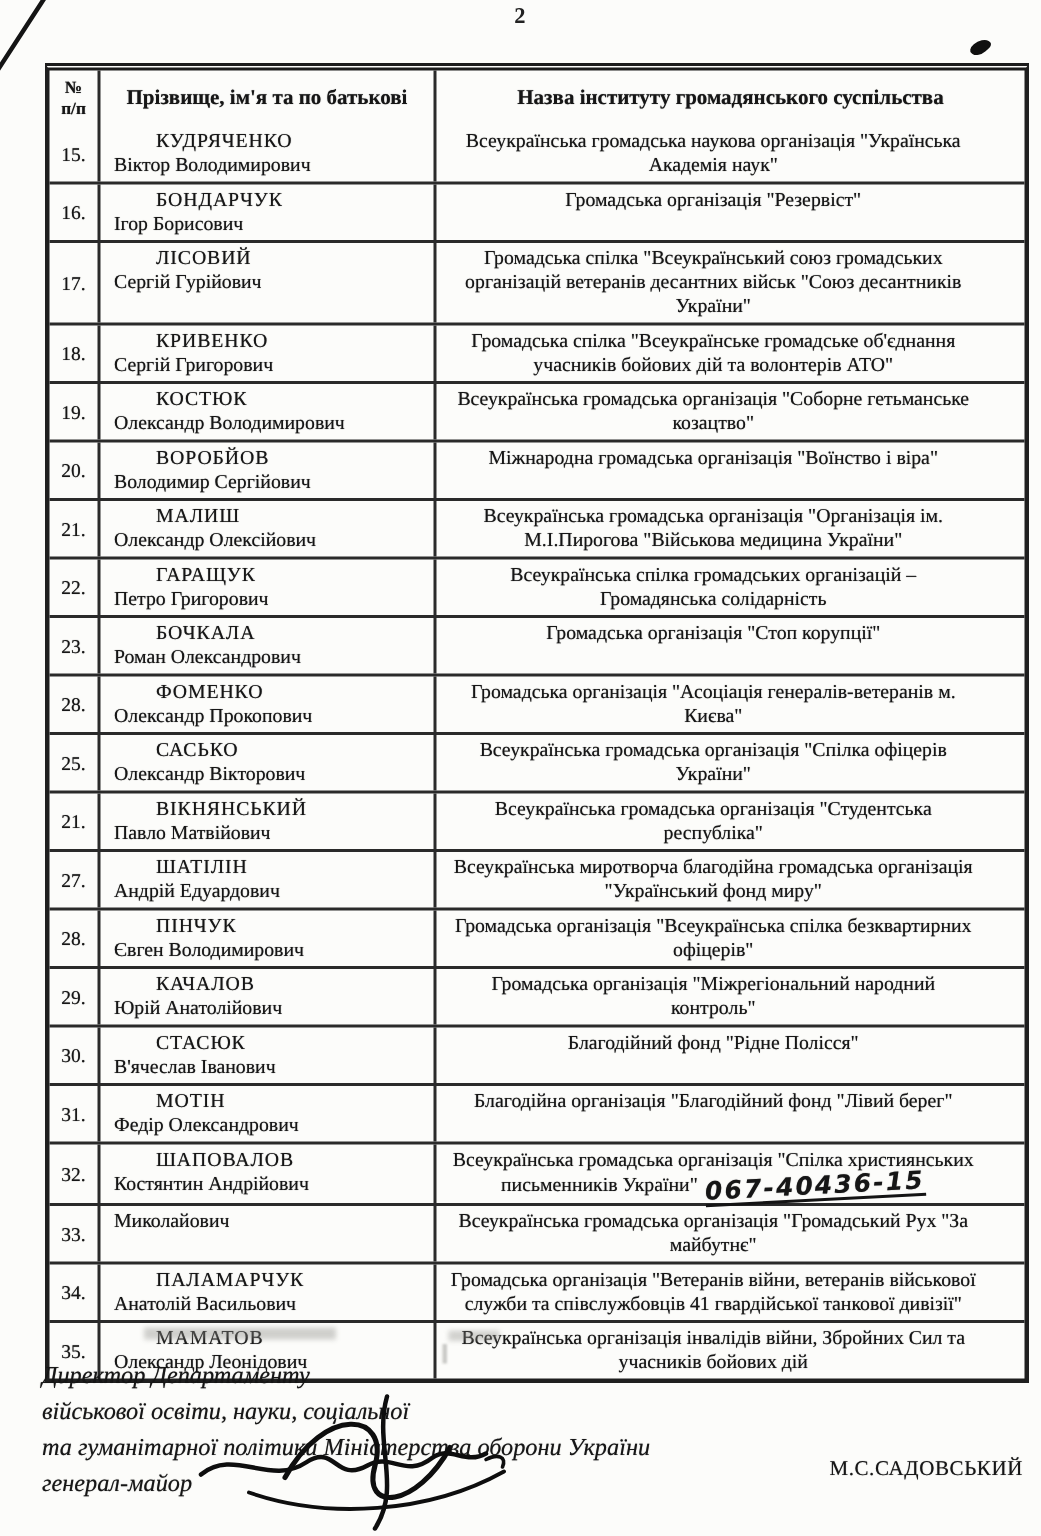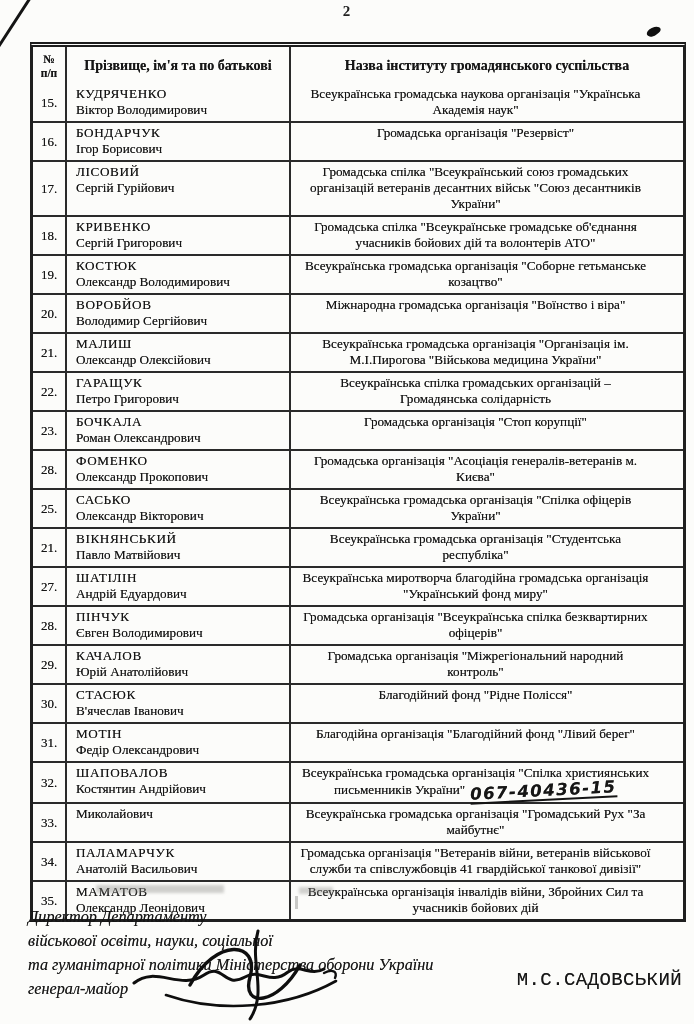--- a/index.html
+++ b/index.html
@@ -45,21 +45,21 @@
     font-size:13.2px;line-height:16px;
     text-shadow:0 0 .6px rgba(10,10,10,.65);
   }
   .cell.num{
     border-right:2px solid #2a2a2a;
     display:flex;align-items:center;justify-content:center;
     padding:2px 0;font-size:13px;
   }
   .cell.name{border-right:2px solid #2a2a2a;padding-left:9px;}
   .cell.org{padding-left:9px;padding-right:32px;text-align:center;}
-  .surname{letter-spacing:.6px;}
+  .surname{letter-spacing:.6px;margin-left:28px;}
   .header .cell{
     font-weight:bold;font-size:14px;line-height:14px;
     display:flex;flex-direction:column;align-items:center;justify-content:center;
     text-align:center;padding:5px 4px 4px;
   }
   .header .cell.num{font-size:11.5px;}
   .handwritten{
     display:inline-block;
     font-family:"DejaVu Sans",sans-serif;
     font-style:italic;font-weight:bold;
@@ -74,21 +74,21 @@
   .smudge.s2{left:299px;top:887px;width:34px;height:7px;opacity:.38;}
   .smudge.s3{left:295px;top:896px;width:3px;height:13px;opacity:.45;filter:blur(.7px);}
   .footer{
     position:absolute;left:28px;top:905px;width:656px;height:115px;
     font-size:16.2px;line-height:24px;
     text-shadow:0 0 .6px rgba(10,10,10,.6);
   }
   .footer .fline{white-space:nowrap;font-style:italic;}
   .signer{
     position:absolute;right:2px;top:63px;
-    font-size:19px;letter-spacing:.4px;font-weight:normal;font-family:Liberation Mono, monospace;
+    font-size:14px;letter-spacing:.4px;font-weight:normal;
   }
   .signature{
     position:absolute;left:100px;top:20px;z-index:3;
   }
 </style>
 </head>
 <body>
 
 <div class="sheet">
 

